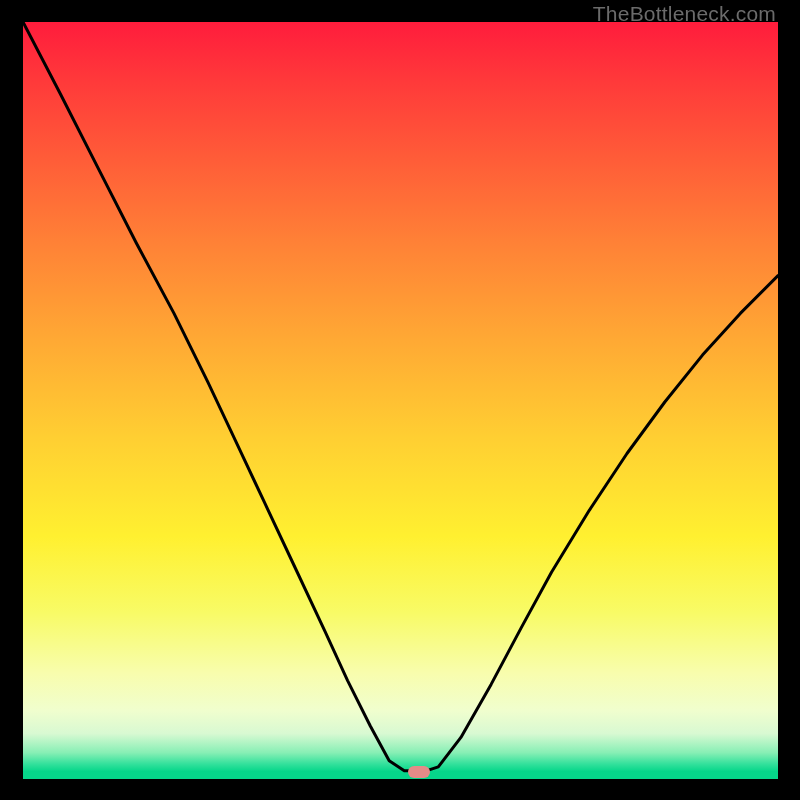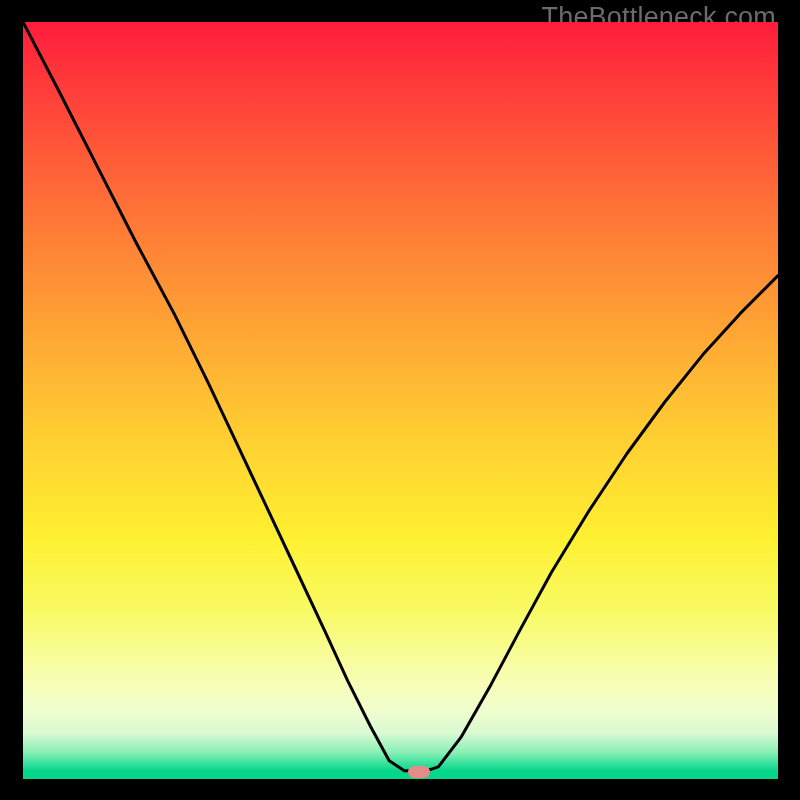--- a/index.html
+++ b/index.html
@@ -55,21 +55,21 @@
     width: 22px;
     height: 12px;
     background: #e58b88;
     border-radius: 6px;
   }
   .watermark {
     position: absolute;
     top: 2px;
     right: 24px;
     color: #6b6b6b;
-    font-size: 27px;
+    font-size: 21px;
     font-weight: 500;
     letter-spacing: 0.2px;
   }
 </style>
 </head>
 <body>
 
 <div class="frame">
   <div class="watermark">TheBottleneck.com</div>
 

